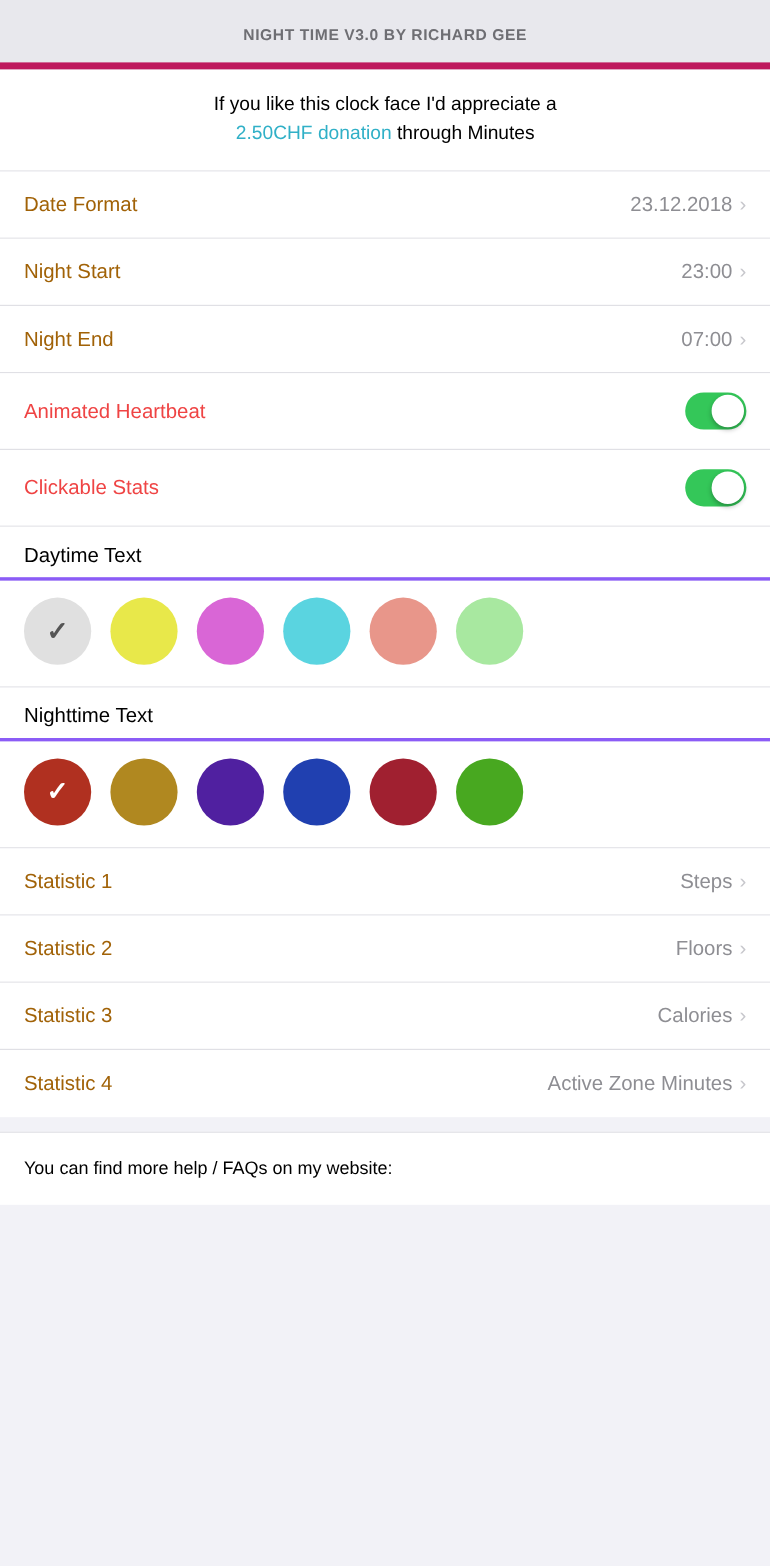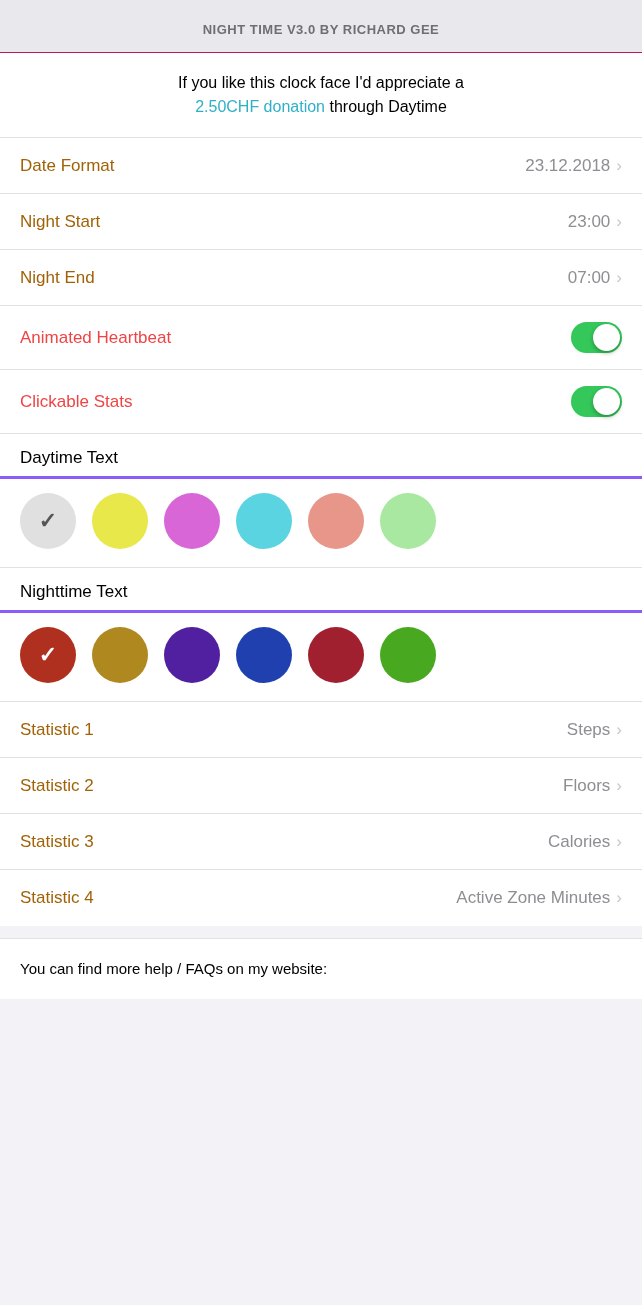--- a/index.html
+++ b/index.html
@@ -7,21 +7,21 @@
       font-family: -apple-system, BlinkMacSystemFont, 'Helvetica Neue', Arial, sans-serif;
       background: #f2f2f7;
       width: 642px;
       min-height: 1305px;
       color: #000;
     }
     .header {
       background: #e8e8ed;
       text-align: center;
       padding: 20px 16px 14px;
-      border-bottom: 1px solid #be185d;
+      border-bottom: 6px solid #be185d;
     }
     .header-title {
       font-size: 13px;
       font-weight: 600;
       color: #6e6e73;
       letter-spacing: 0.5px;
     }
     .donation-box {
       background: #fff;
       text-align: center;
@@ -158,21 +158,21 @@
 <body>
 
 <div class="header">
   <span class="header-title">NIGHT TIME   V3.0   BY RICHARD GEE</span>
 </div>
 
 <div class="donation-box">
   <span>If you like this clock face I'd appreciate a</span><br>
   <a class="donation-link" href="#">
     <span>2.50CHF donation</span>
-  </a><span> through Daytime</span>
+  </a><span> through Minutes</span>
 </div>
 
 <div class="row">
   <span class="row-label">Date Format</span>
   <div class="row-value">
     <span>23.12.2018</span>
     <span class="chevron">›</span>
   </div>
 </div>
 

